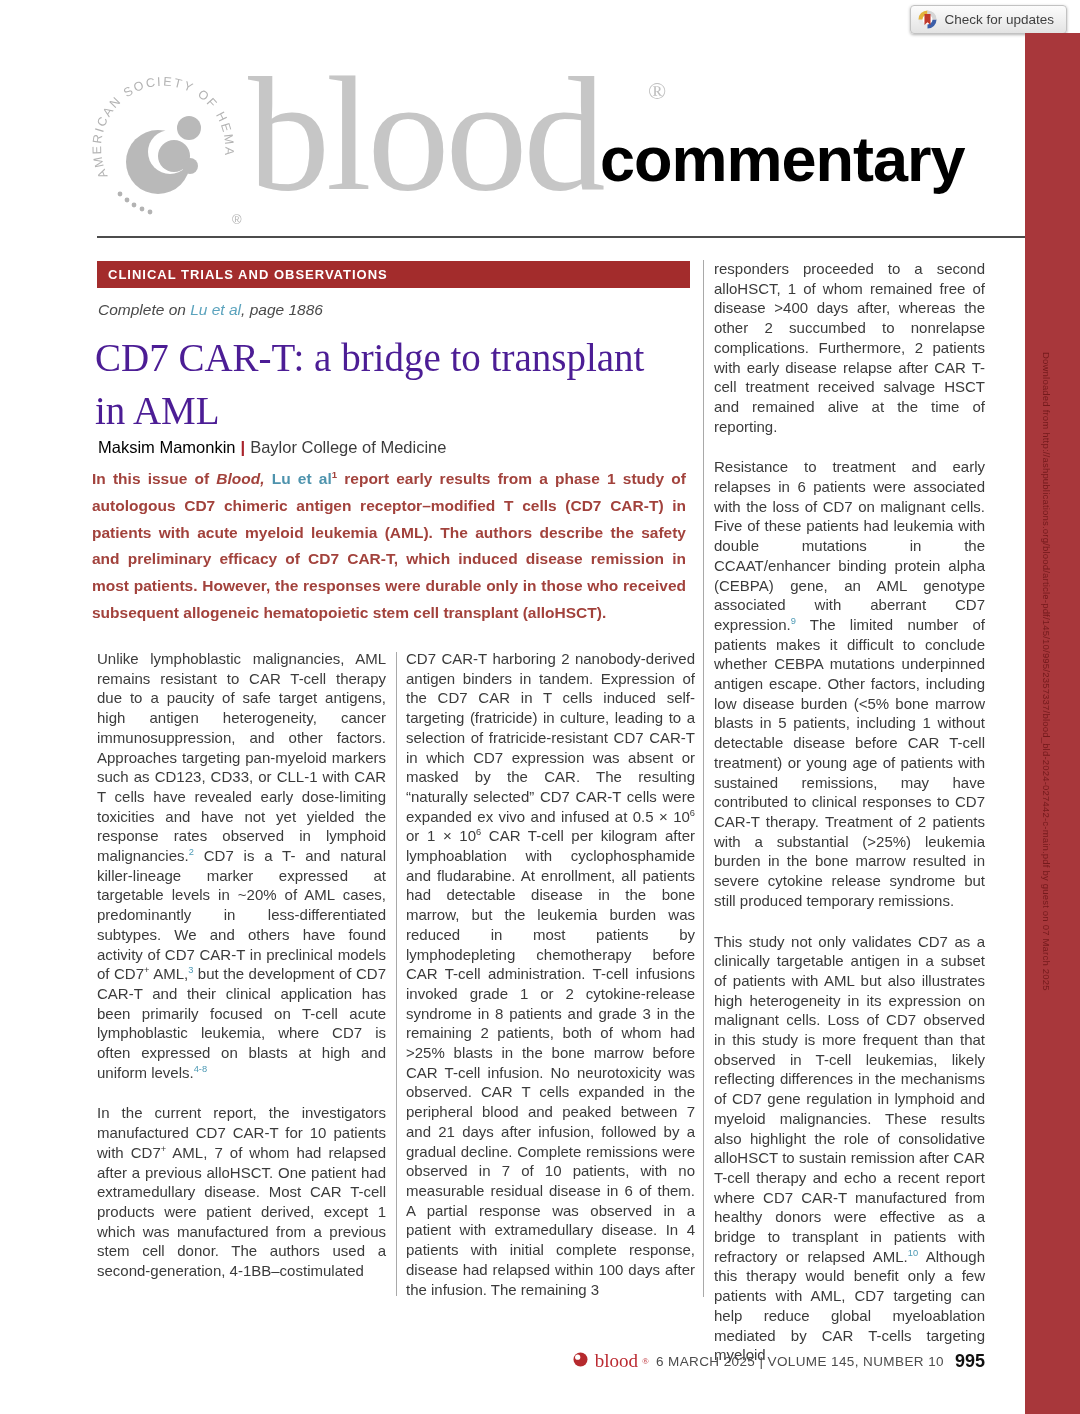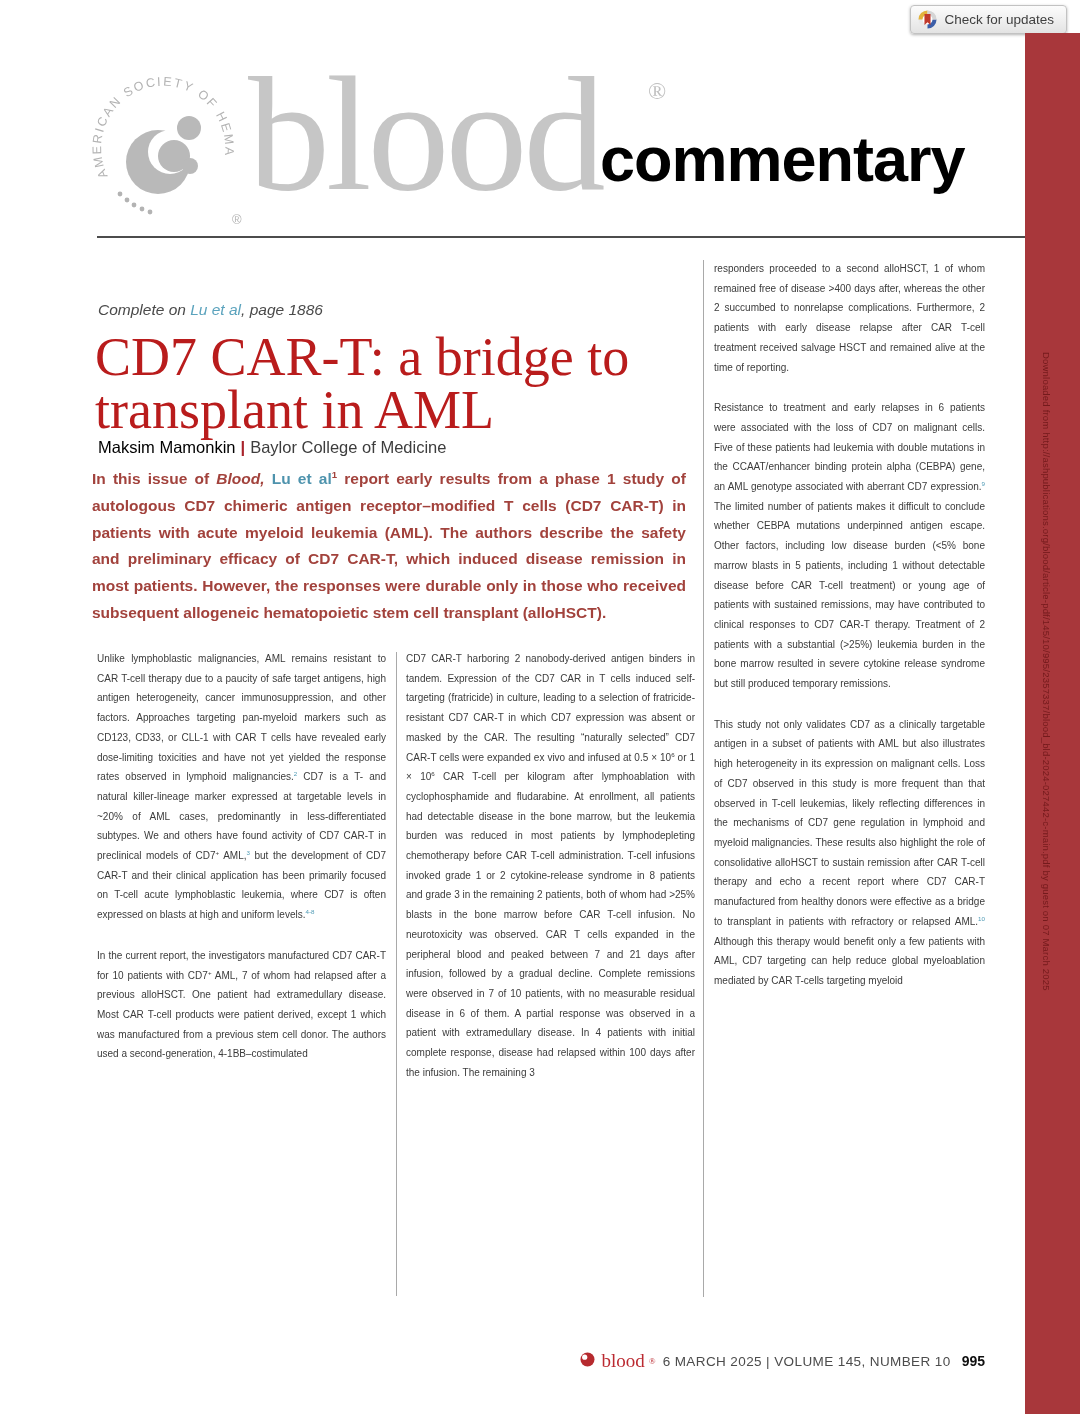--- a/index.html
+++ b/index.html
@@ -49,35 +49,35 @@
     font-size:13px;font-weight:bold;letter-spacing:1px;
     line-height:27px;padding-left:11px;
   }
   .comment-line{
     position:absolute;left:98px;top:301px;
     font-style:italic;font-size:15.5px;color:#4a4a4a;
   }
   .comment-line .link{color:#5ba3bd;}
   .article-title{
     position:absolute;left:95px;top:331px;width:560px;
-    font-family:"Liberation Serif",serif;font-size:54px;line-height:53px;
-    color:#b91c1c;font-weight:normal;margin:0;
+    font-family:"Liberation Serif",serif;font-size:39px;line-height:53px;
+    color:#4c1d95;font-weight:normal;margin:0;
   }
   .author-line{position:absolute;left:98px;top:438px;font-size:16.5px;color:#3d3d3d;}
   .author-name{font-weight:normal;color:#000000;}
   .author-sep{color:#a8222a;font-weight:bold;padding:0 5px;}
   .lede{
     position:absolute;left:92px;top:466px;width:594px;
     font-size:15.5px;font-weight:bold;line-height:26.8px;
     text-align:justify;color:#a2423c;margin:0;
   }
   .lede .link{color:#4e93ad;}
   .lede em{font-style:italic;}
   
-  .col{position:absolute;font-size:10px;line-height:19.7px;text-align:justify;color:#3b3b3b;}
+  .col{position:absolute;font-size:15px;line-height:19.7px;text-align:justify;color:#3b3b3b;}
   .col p{margin:0 0 21px 0;}
   .col-1{left:97px;top:649px;width:289px;}
   .col-2{left:406px;top:649px;width:289px;}
   .col-3{left:714px;top:259px;width:271px;}
   sup{font-size:.62em;line-height:0;}
   sup.ref{color:#4e9ab5;}
   sup.ref-red{color:#a2423c;}
   .vrule{position:absolute;width:1px;background:#a9a9a9;}
   .vrule-1{left:396px;top:652px;height:644px;}
   .vrule-2{left:703px;top:260px;height:1037px;}
@@ -85,21 +85,21 @@
   .footer{
     position:absolute;left:97px;top:1350px;width:888px;
     display:flex;justify-content:flex-end;align-items:center;gap:7px;
   }
   .footer-journal{
     font-family:"Liberation Serif",serif;font-size:19px;color:#bb2a31;
     display:flex;align-items:center;gap:4px;
   }
   .footer-journal sup{font-size:9px;color:#bb2a31;}
   .footer-issue{font-size:13.5px;color:#4c4c4c;letter-spacing:.4px;text-align:right;}
-  .footer-page{font-size:14px;font-weight:bold;color:#101010;margin-left:4px;}
+  .footer-page{font-size:18px;font-weight:bold;color:#101010;margin-left:4px;}
 </style>
 </head>
 <body>
 
 <div class="page">
 
   <div class="check-btn">
     <span>
       <svg width="19" height="19" viewBox="0 0 20 20">
         <circle cx="10" cy="10" r="9.5" fill="#e8e8e8"></circle>
@@ -138,20 +138,21 @@
   </div>
 
   <div class="wordmark">blood</div>
   <div class="wordmark-reg">®</div>
   <div class="section-label">commentary</div>
   <div class="header-rule"></div>
 
   <div class="red-bar"></div>
   <div class="watermark">Downloaded from http://ashpublications.org/blood/article-pdf/145/10/995/2357337/blood_bld-2024-027442-c-main.pdf by guest on 07 March 2025</div>
 
+  <div class="banner">CLINICAL TRIALS AND OBSERVATIONS</div>
   <div class="comment-line"><span>Complete on </span><span class="link">Lu et al</span><span>, page 1886</span></div>
   <h1 class="article-title">CD7 CAR-T: a bridge to transplant in AML</h1>
   <div class="author-line">
     <span class="author-name">Maksim Mamonkin</span><span class="author-sep">|</span><span>Baylor College of Medicine</span>
   </div>
   <p class="lede"><span>In this issue of </span><em>Blood,</em><span> </span><span class="link">Lu et al</span><sup class="ref-red">1</sup><span> report early results from a phase 1 study of autologous CD7 chimeric antigen receptor–modified T cells (CD7 CAR-T) in patients with acute myeloid leukemia (AML). The authors describe the safety and preliminary efficacy of CD7 CAR-T, which induced disease remission in most patients. However, the responses were durable only in those who received subsequent allogeneic hematopoietic stem cell transplant (alloHSCT).</span></p>
 
   <div class="col col-1">
     <p><span>Unlike lymphoblastic malignancies, AML remains resistant to CAR T-cell therapy due to a paucity of safe target antigens, high antigen heterogeneity, cancer immunosuppression, and other factors. Approaches targeting pan-myeloid markers such as CD123, CD33, or CLL-1 with CAR T cells have revealed early dose-limiting toxicities and have not yet yielded the response rates observed in lymphoid malignancies.</span><sup class="ref">2</sup><span> CD7 is a T- and natural killer-lineage marker expressed at targetable levels in ~20% of AML cases, predominantly in less-differentiated subtypes. We and others have found activity of CD7 CAR-T in preclinical models of CD7</span><sup>+</sup><span> AML,</span><sup class="ref">3</sup><span> but the development of CD7 CAR-T and their clinical application has been primarily focused on T-cell acute lymphoblastic leukemia, where CD7 is often expressed on blasts at high and uniform levels.</span><sup class="ref">4-8</sup></p>
     <p><span>In the current report, the investigators manufactured CD7 CAR-T for 10 patients with CD7</span><sup>+</sup><span> AML, 7 of whom had relapsed after a previous alloHSCT. One patient had extramedullary disease. Most CAR T-cell products were patient derived, except 1 which was manufactured from a previous stem cell donor. The authors used a second-generation, 4-1BB–costimulated</span></p>

